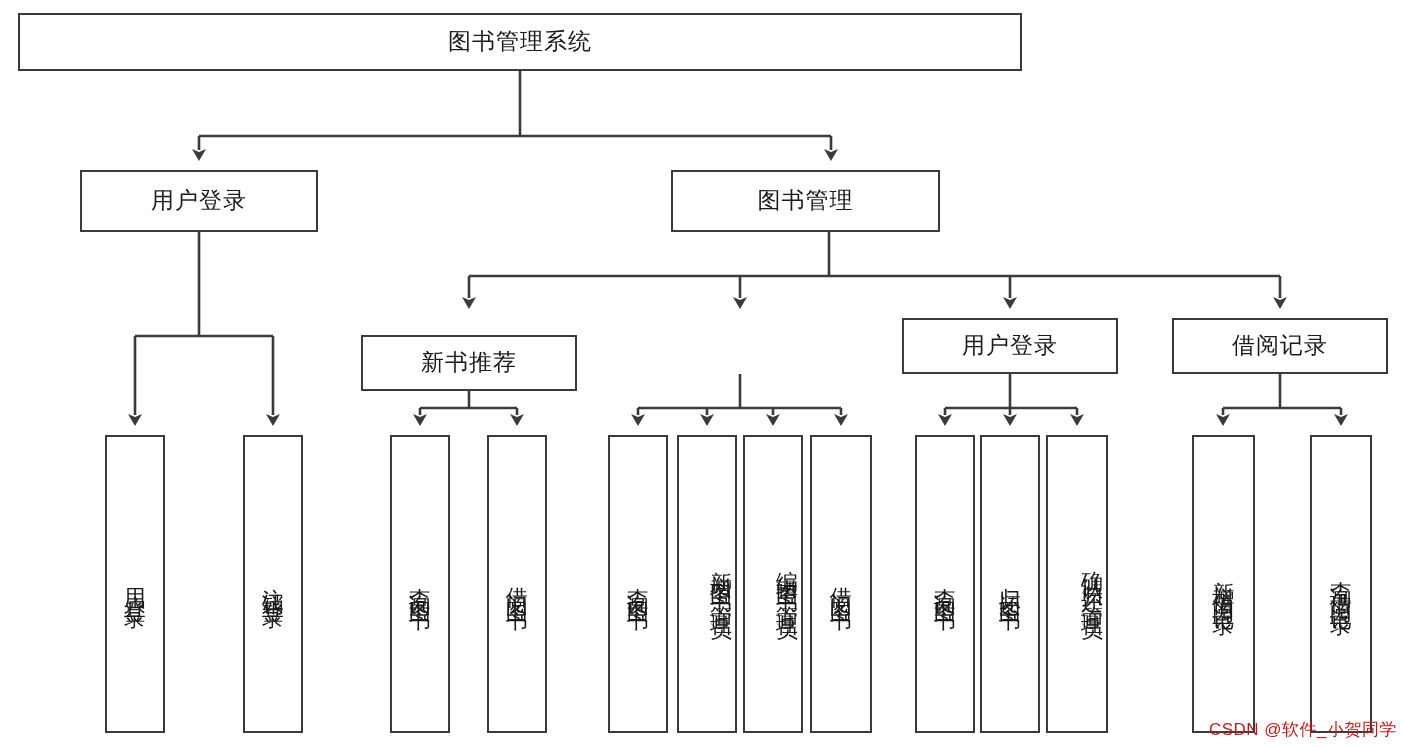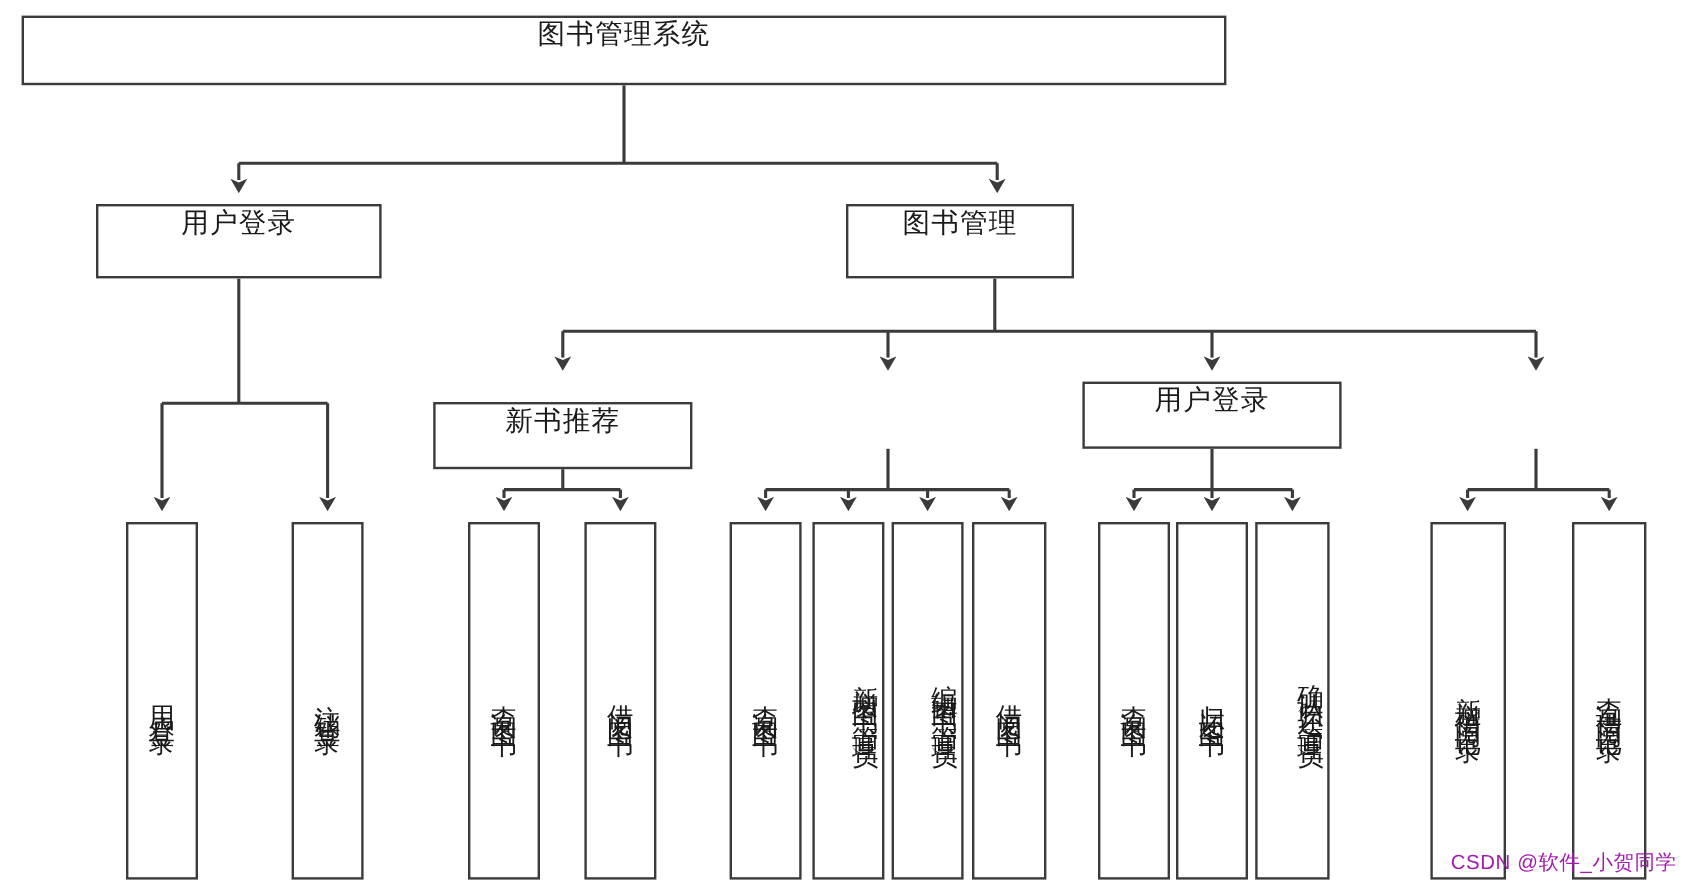--- a/index.html
+++ b/index.html
@@ -25,20 +25,21 @@
     left: 0;
     width: 1405px;
     height: 747px;
   }
   .node-box {
     position: absolute;
     box-sizing: border-box;
     border: 2px solid #3b3b3b;
     background: #ffffff;
     display: flex;
+    align-items: center;
     justify-content: center;
     color: #1a1a1a;
   }
   .node-h {
     font-size: 23px;
     letter-spacing: 1px;
     line-height: 1.2;
     white-space: nowrap;
   }
   .node-v {
@@ -54,23 +55,23 @@
     text-align: center;
     overflow: hidden;
   }
   .node-v.vshort {
     justify-content: center;
     align-items: center;
   }
   .watermark {
     position: absolute;
     right: 8px;
-    bottom: 17px;
+    bottom: 6px;
     font-size: 17px;
-    color: #a21caf;
+    color: #b91c1c;
     white-space: nowrap;
     letter-spacing: 0.5px;
   }
 </style>
 </head>
 <body>
 
 <div id="diagram-root">
 
   <svg id="tree-svg" viewBox="0 0 1405 747" xmlns="http://www.w3.org/2000/svg">
@@ -123,29 +124,32 @@
     </g>
   </svg>
 
   <div class="node-box node-h" style="left:18px; top:13px; width:1004px; height:58px;">
     <span>图书管理系统</span>
   </div>
 
   <div class="node-box node-h" style="left:80px; top:170px; width:238px; height:62px;">
     <span>用户登录</span>
   </div>
-  <div class="node-box node-h" style="left:705px; top:170px; width:190px; height:62px;">
+  <div class="node-box node-h" style="left:671px; top:170px; width:269px; height:62px;">
     <span>图书管理</span>
   </div>
 
   <div class="node-box node-h" style="left:361px; top:318px; width:216px; height:56px;margin-top:17px;">
     <span>新书推荐</span>
   </div>
   <div class="node-box node-h" style="left:902px; top:318px; width:216px; height:56px;">
     <span>用户登录</span>
+  </div>
+  <div class="node-box node-h" style="left:1172px; top:318px; width:216px; height:56px;">
+    <span>借阅记录</span>
   </div>
 
   <div class="node-box node-v vshort" style="left:105px; top:435px; width:60px; height:298px;">
     <span>用户登录</span>
   </div>
   <div class="node-box node-v vshort" style="left:243px; top:435px; width:60px; height:298px;">
     <span>注销登录</span>
   </div>
   <div class="node-box node-v vshort" style="left:390px; top:435px; width:60px; height:298px;">
     <span>查询图书</span>

